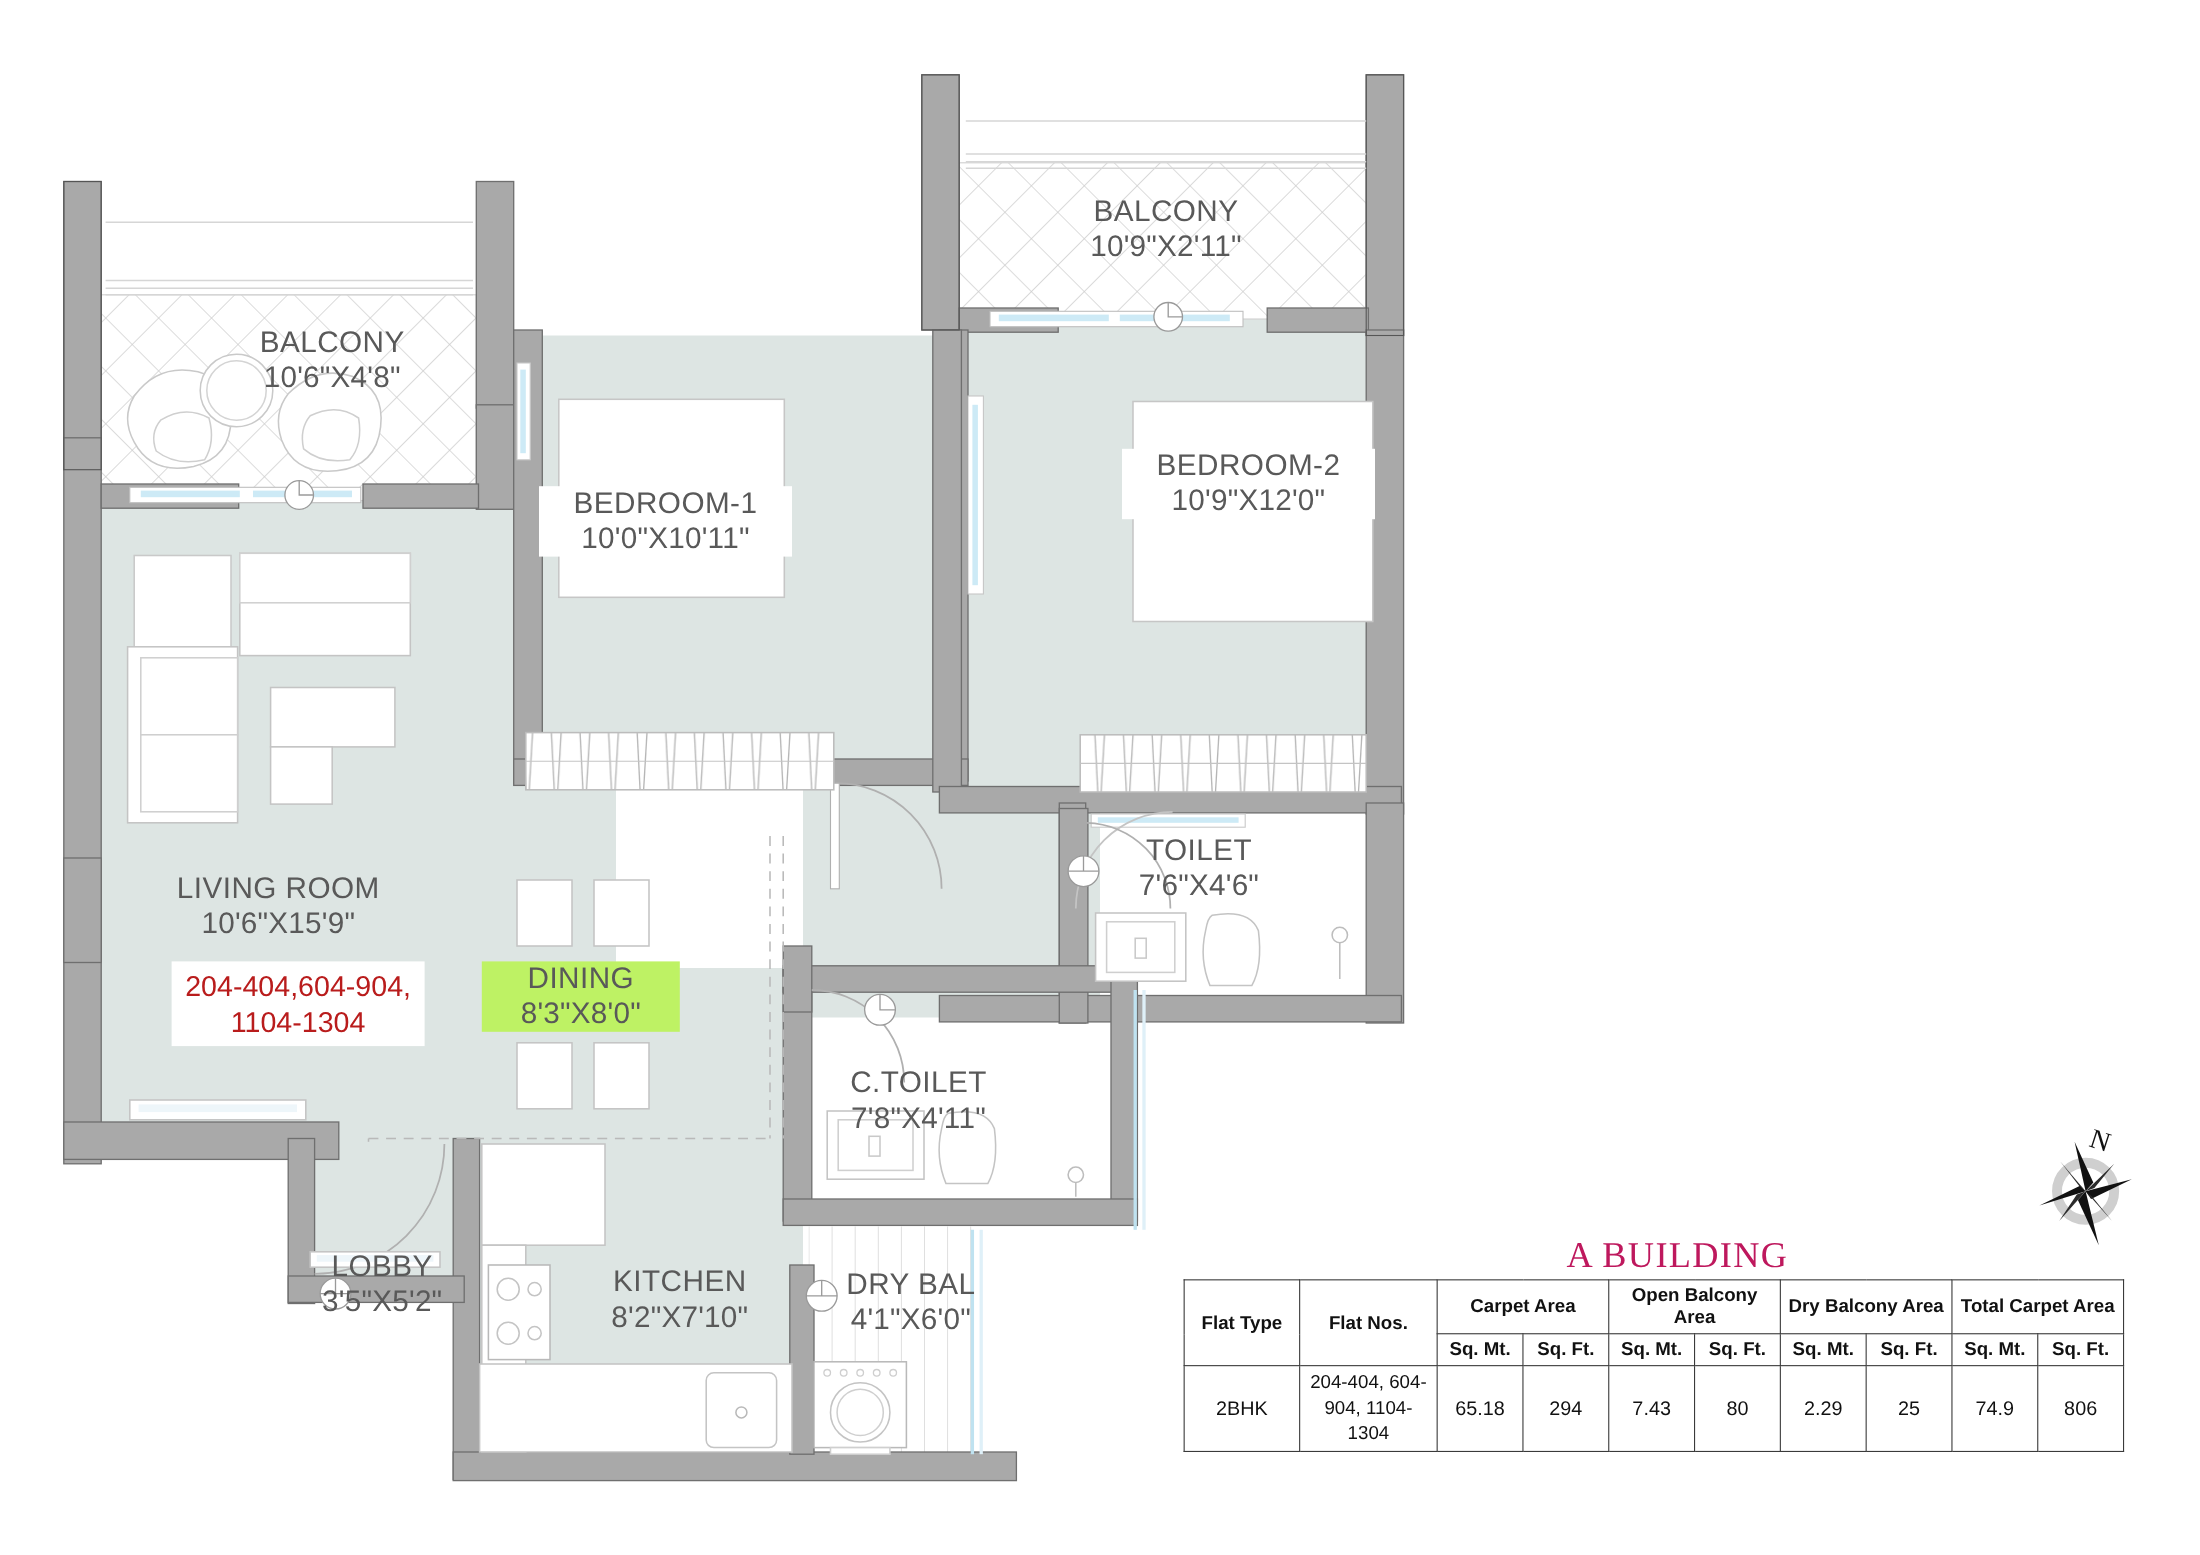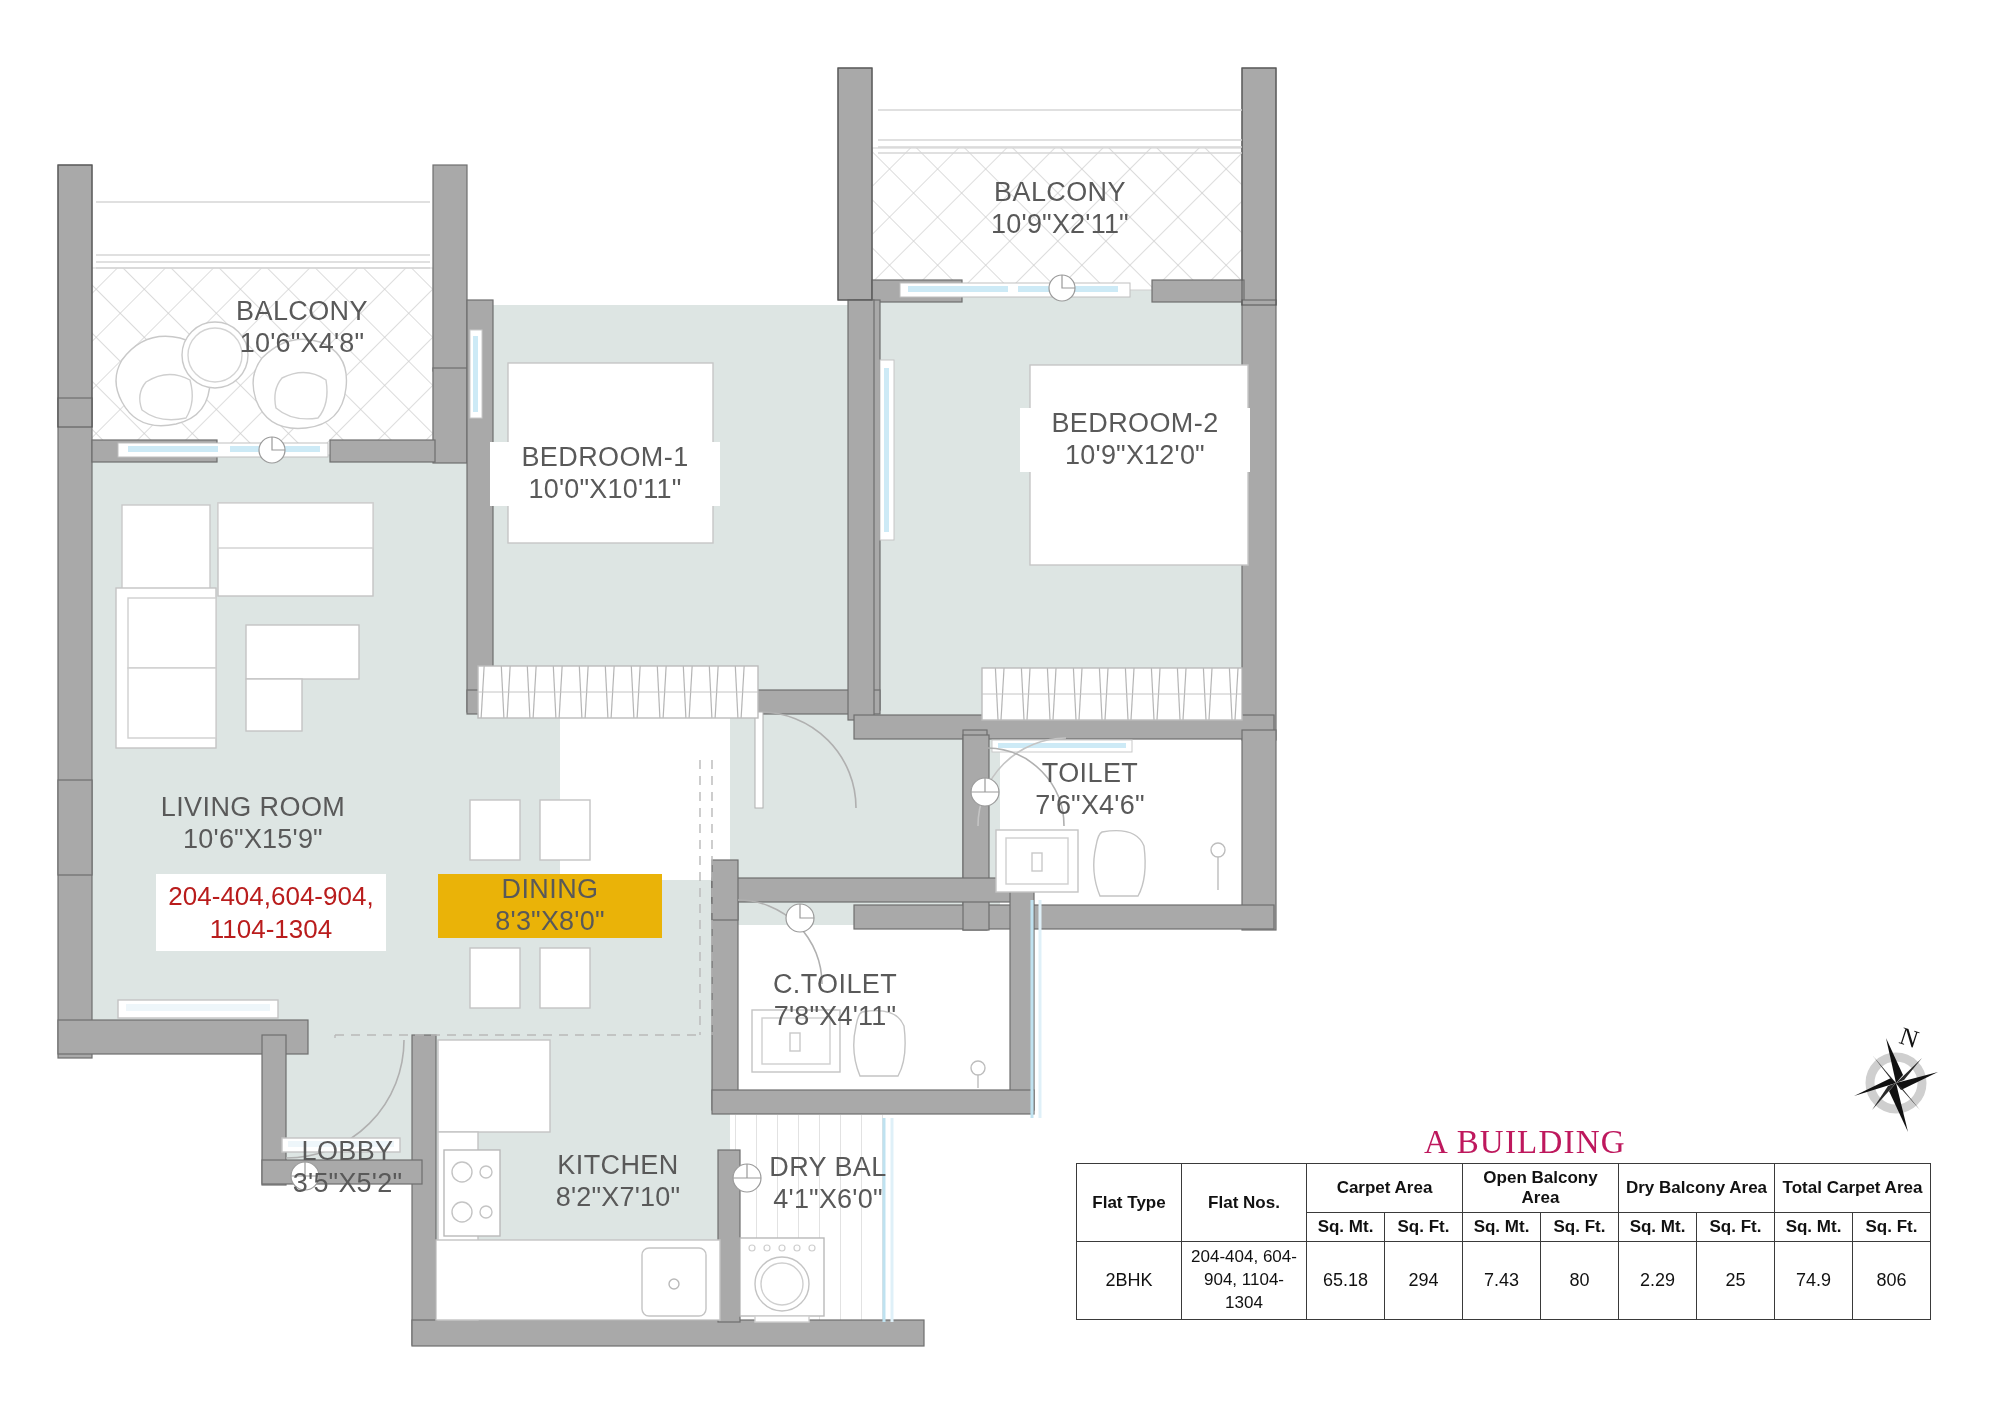--- a/index.html
+++ b/index.html
@@ -353,21 +353,21 @@
   <div class="rlabel" style="left:118px;top:792px;width:270px;">
     <span class="nm">LIVING ROOM</span>
     <span class="dm">10'6"X15'9"</span>
   </div>
 
   <div id="flat-callout" style="left:156px;top:874px;width:210px;">
     <span>204-404,604-904,</span><br>
     <span>1104-1304</span>
   </div>
 
-  <div class="rlabel" style="left:438px;top:874px;width:224px;background:#eab308;">
+  <div class="rlabel" style="left:438px;top:874px;width:180px;background:#bef264;">
     <span class="nm">DINING</span>
     <span class="dm">8'3"X8'0"</span>
   </div>
 
   <div class="rlabel" style="left:1000px;top:758px;width:180px;">
     <span class="nm">TOILET</span>
     <span class="dm">7'6"X4'6"</span>
   </div>
 
   <div class="rlabel" style="left:735px;top:955px;width:200px;margin-top:14px;">

